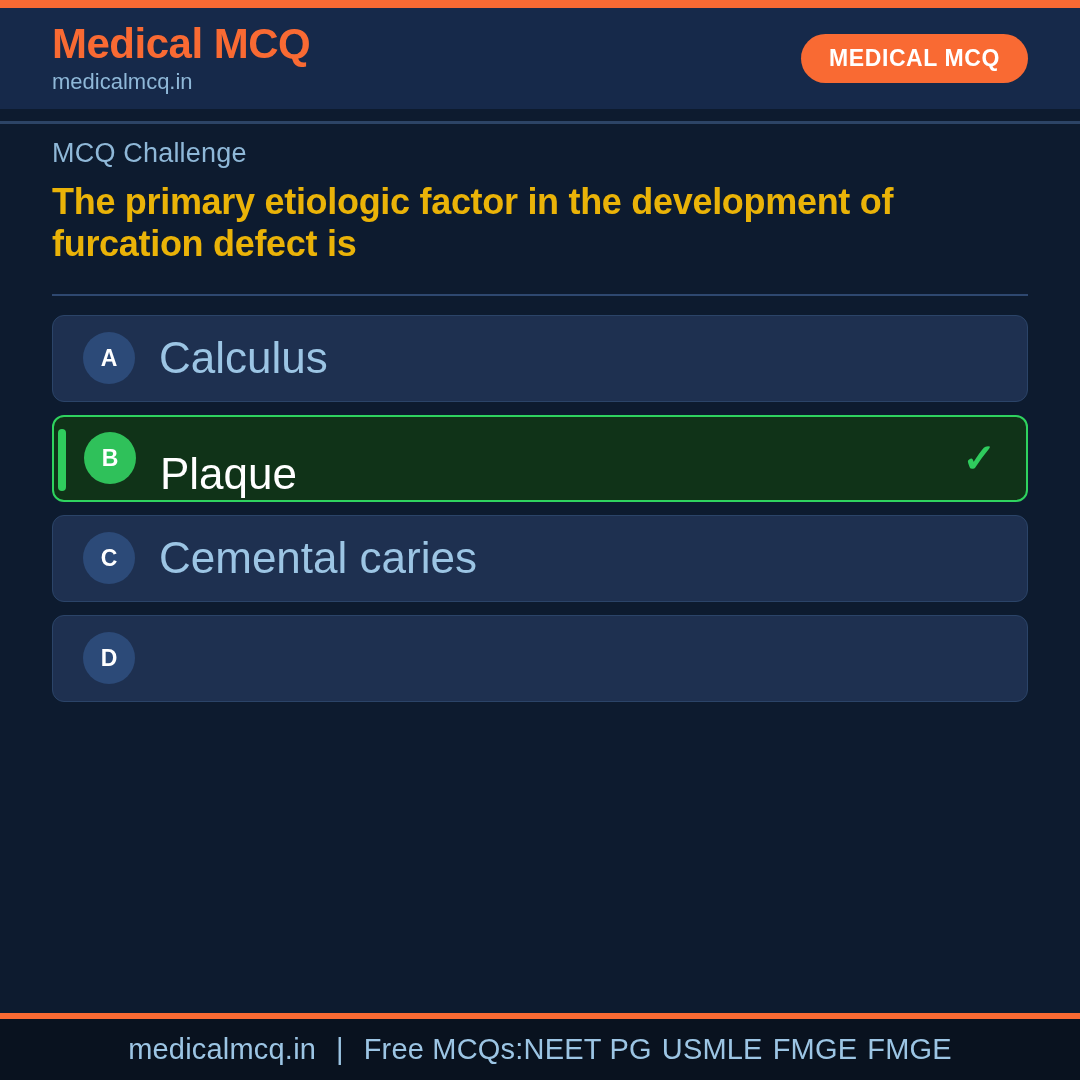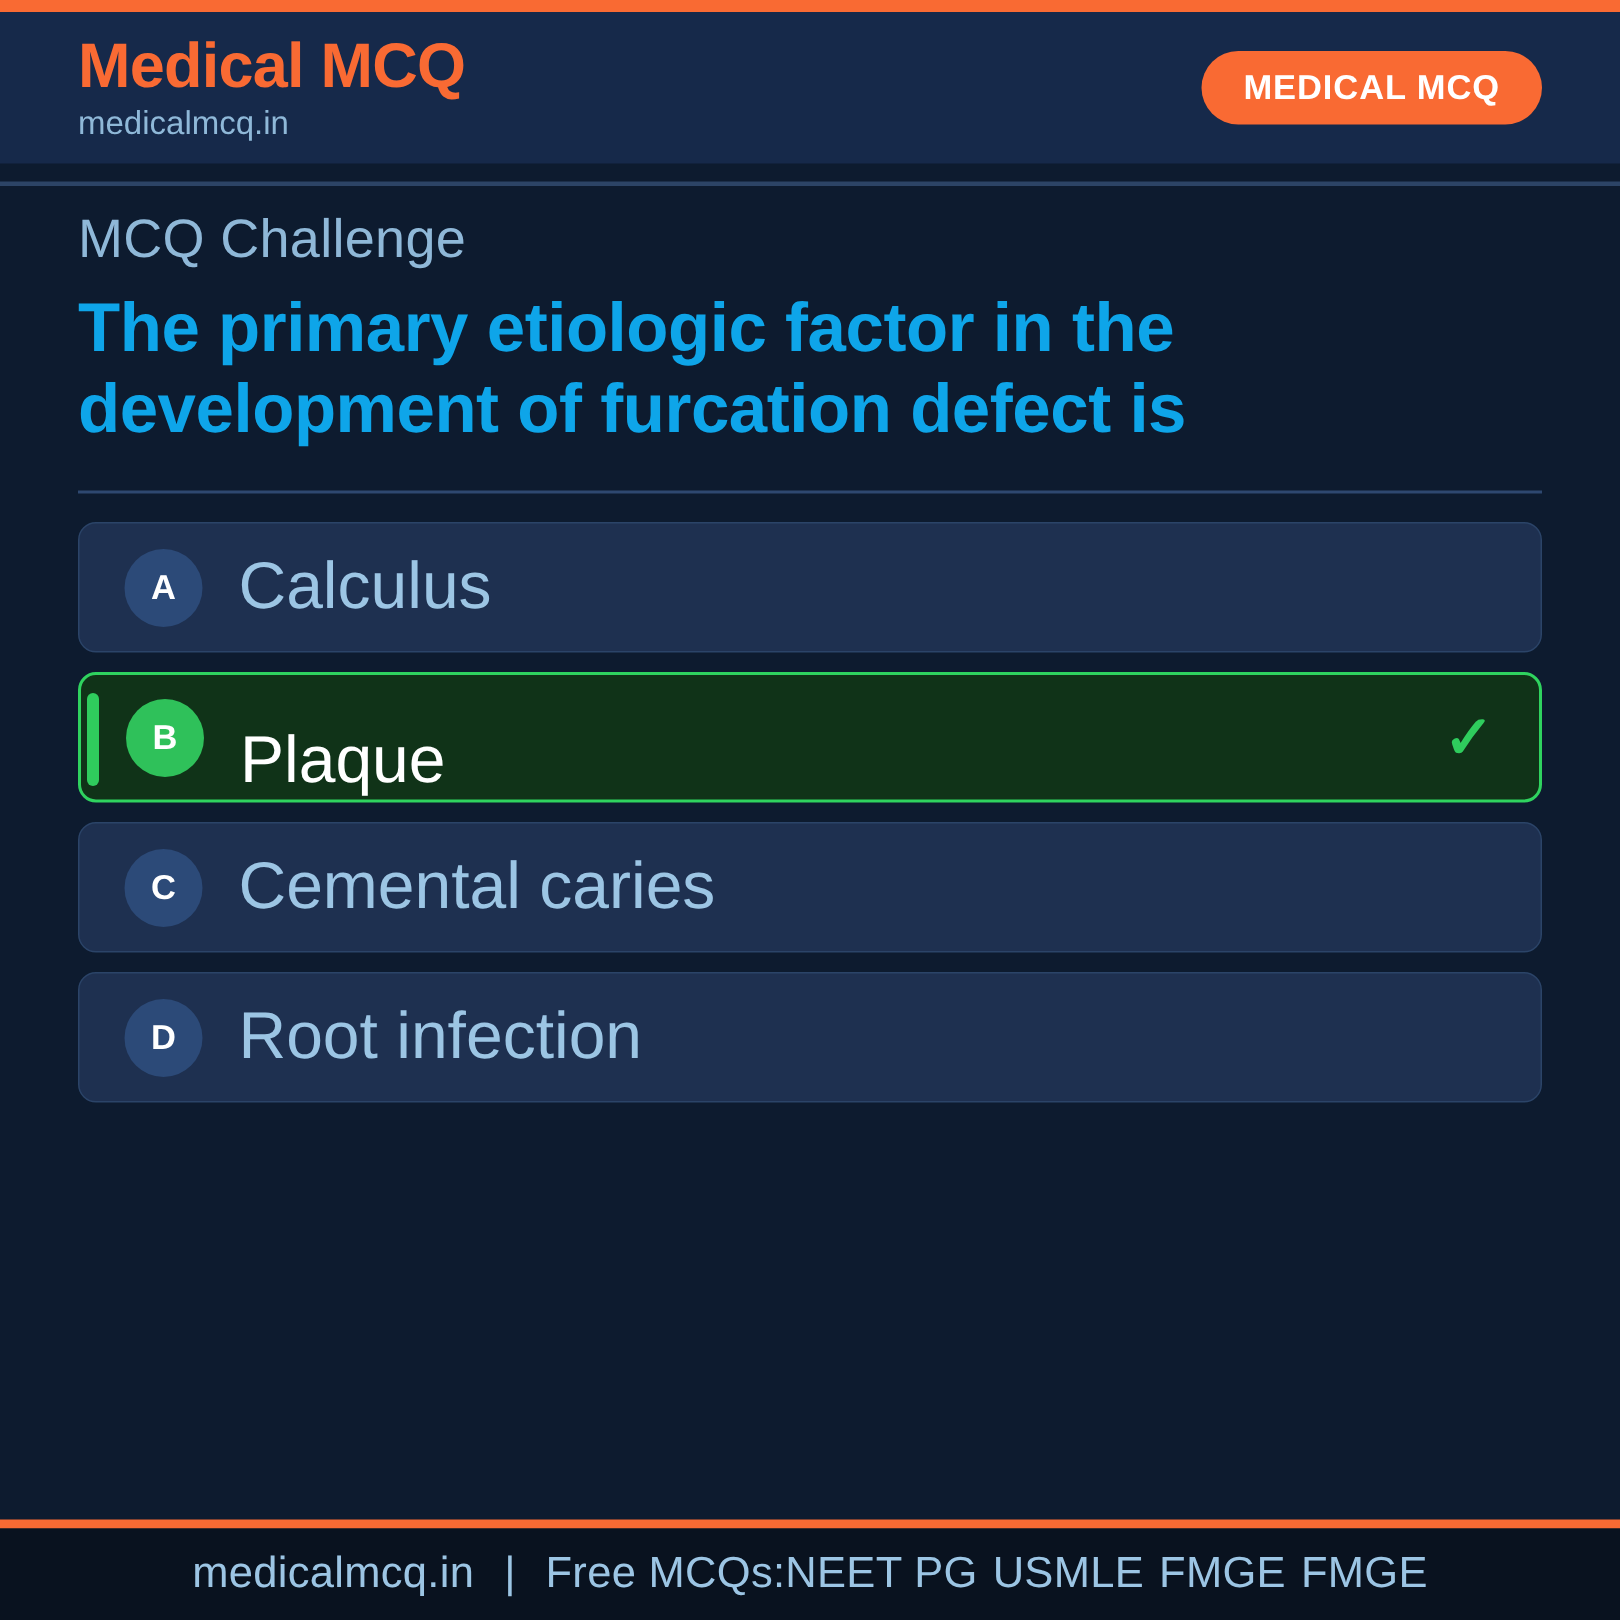--- a/index.html
+++ b/index.html
@@ -54,26 +54,26 @@
   
   .main {
     position:absolute; top:124px; left:0;
     width:1080px; height:889px;
     background:#0d1b2f;
   }
 
   .content { position:absolute; top:139px; left:52px; width:976px; }
 
   .eyebrow {
-    font-size:36px; color:#8fb8d8;
+    font-size:27px; color:#8fb8d8;
     letter-spacing:0.2px; line-height:1.1;
   }
   .question {
     margin-top:12px;
-    font-size:46px; font-weight:bold; color:#0ea5e9;
+    font-size:36px; font-weight:bold; color:#eab308;
     line-height:1.18; letter-spacing:-0.3px;
     max-width:900px;
   }
   .q-divider {
     margin-top:28px;
     width:976px; height:2px;
     background:#2e4870;
   }
 
   
@@ -183,21 +183,20 @@
     </div>
 
     <div class="option">
       <div class="badge">C</div>
       <div class="label">Cemental caries</div>
 
     </div>
 
     <div class="option">
       <div class="badge">D</div>
-      <div class="label">Root infection</div>
 
     </div>
 
   </div>
 </div>
 
 <div class="footer-accent"></div>
 <div class="footer">
   <span class="footer-text">medicalmcq.in</span>
   <span class="footer-sep">|</span>

